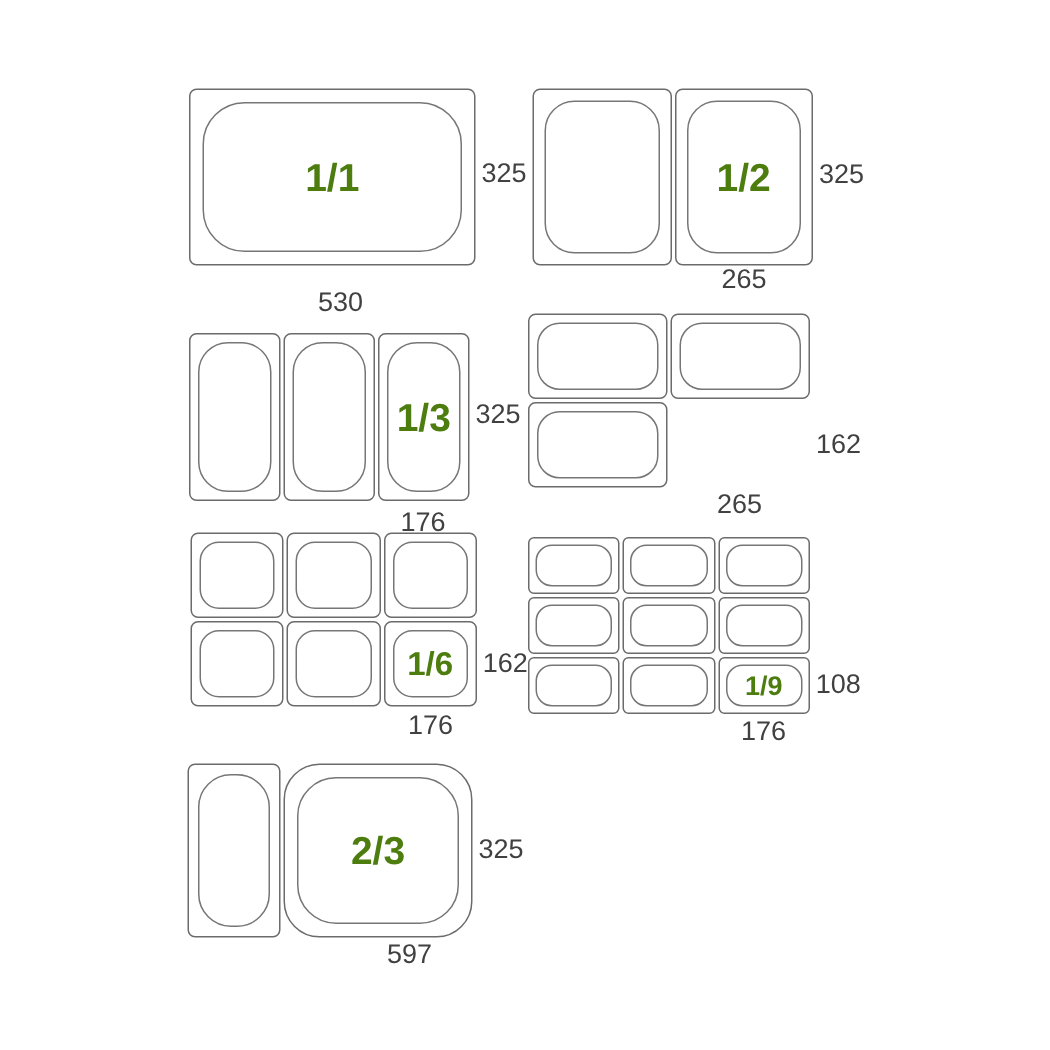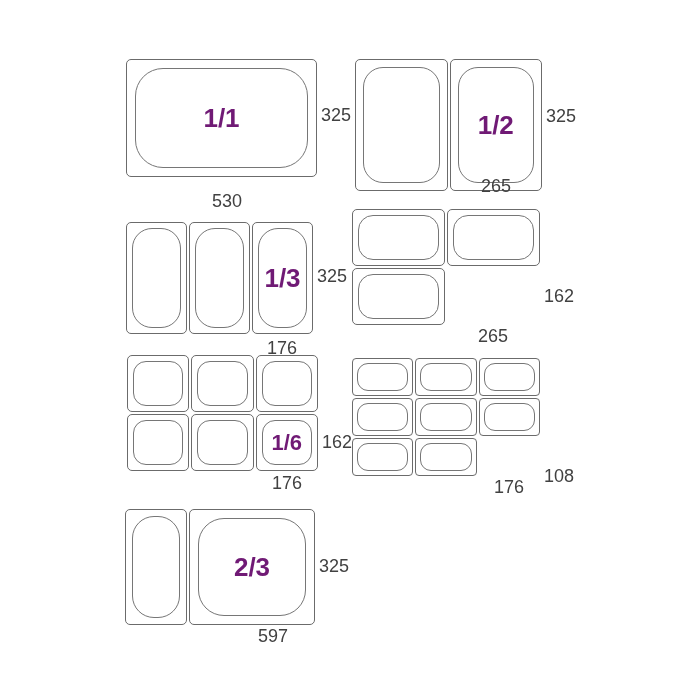--- a/index.html
+++ b/index.html
@@ -23,21 +23,21 @@
   }
   .well {
     position: absolute;
     border: 1.3px solid #767676;
     display: flex;
     align-items: center;
     justify-content: center;
   }
   .fraction {
     font-weight: bold;
-    color: #701a75;
+    color: #4d7c0f;
     letter-spacing: 0px;
     line-height: 1;
   }
   .dim {
     position: absolute;
     font-size: 18px;
     color: #414141;
     line-height: 20px;
     white-space: nowrap;
   }
@@ -47,21 +47,21 @@
   
   .g11 { left: 126px; top: 59px; }
   .g11 .pan { width: 191px; height: 118px; }
   .g11 .well { inset: 8px; border-radius: 28px; }
   .g11 .fraction { font-size: 26px; }
   .g11 .side { top: 46px; }
   .g11 .bottom { left: 71px; top: 132px; }
 
   
   .g12 { left: 355px; top: 59px; }
-  .g12 .pan { width: 92.5px; height: 132px; }
+  .g12 .pan { width: 92.5px; height: 118px; }
   .g12 .well { inset: 7px; border-radius: 20px; }
   .g12 .fraction { font-size: 26px; }
   .g12 .side { top: 47px; }
   .g12 .bottom { left: 111px; top: 117px; }
 
   
   .g13 { left: 126px; top: 222px; }
   .g13 .pan { width: 61px; height: 112px; }
   .g13 .well { inset: 5px; border-radius: 20px; }
   .g13 .fraction { font-size: 26px; }
@@ -82,28 +82,28 @@
   .g16 .well { inset: 5px; border-radius: 13px; }
   .g16 .fraction { font-size: 22px; }
   .g16 .side { top: 77px; }
   .g16 .bottom { left: 130px; top: 118px; }
 
   
   .g19 { left: 352px; top: 358px; }
   .g19 .pan { width: 61.3px; height: 38px; border-radius: 4px; }
   .g19 .well { inset: 4px; border-radius: 11px; }
   .g19 .fraction { font-size: 18px; }
-  .g19 .side { top: 88px; margin-top: 20px; }
+  .g19 .side { top: 88px; }
   .g19 .bottom { left: 127px; top: 119px; }
 
   
   .g23 { left: 125px; top: 509px; }
   .g23 .pan-narrow { width: 62px; height: 116px; }
   .g23 .pan-narrow .well { inset: 6px; border-radius: 22px; }
-  .g23 .pan-wide { width: 126px; height: 116px; }
+  .g23 .pan-wide { width: 126px; height: 116px; border-radius: 24px; }
   .g23 .pan-wide .well { inset: 8px; border-radius: 26px; }
   .g23 .fraction { font-size: 26px; }
   .g23 .side { top: 47px; }
   .g23 .bottom { left: 118px; top: 117px; }
 </style>
 </head>
 <body>
 
 <div class="canvas">
 
@@ -227,20 +227,25 @@
           <div class="well"></div>
         </div>
       </div>
       <div class="row">
         <div class="pan">
           <div class="well"></div>
         </div>
         <div class="pan">
           <div class="well"></div>
         </div>
+        <div class="pan">
+          <div class="well">
+            <span class="fraction">1/9</span>
+          </div>
+        </div>
       </div>
     </div>
     <span class="dim side">108</span>
     <span class="dim bottom">176</span>
   </section>
 
   <section class="group g23">
     <div class="row">
       <div class="pan pan-narrow">
         <div class="well"></div>

